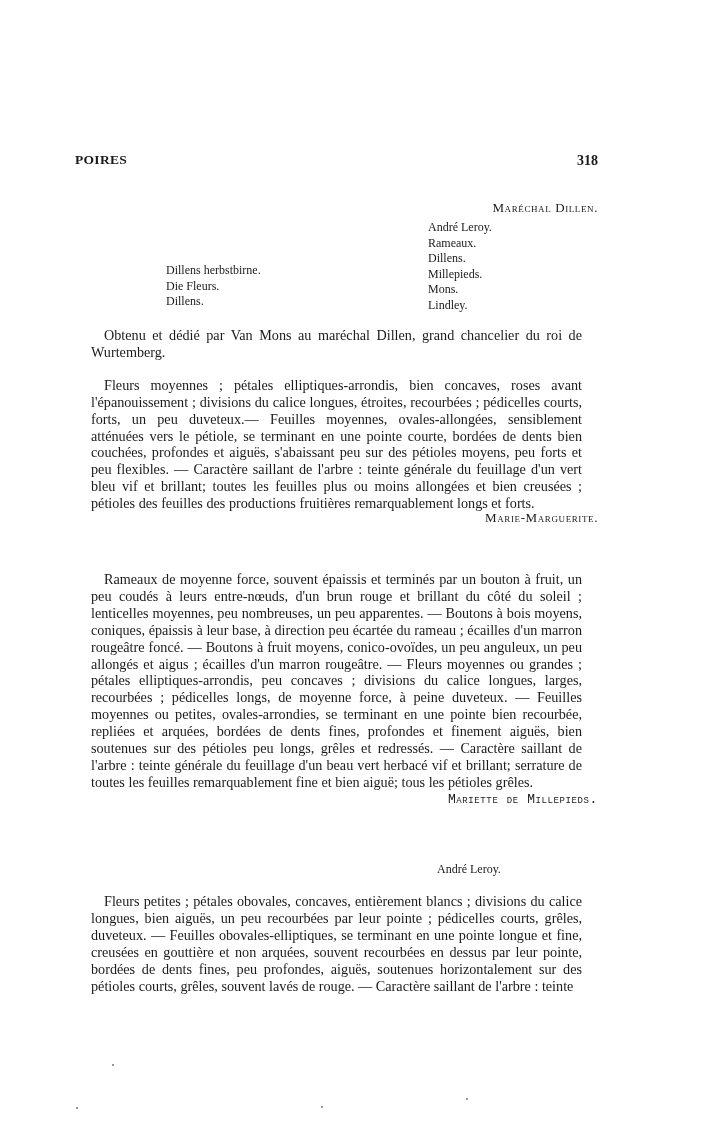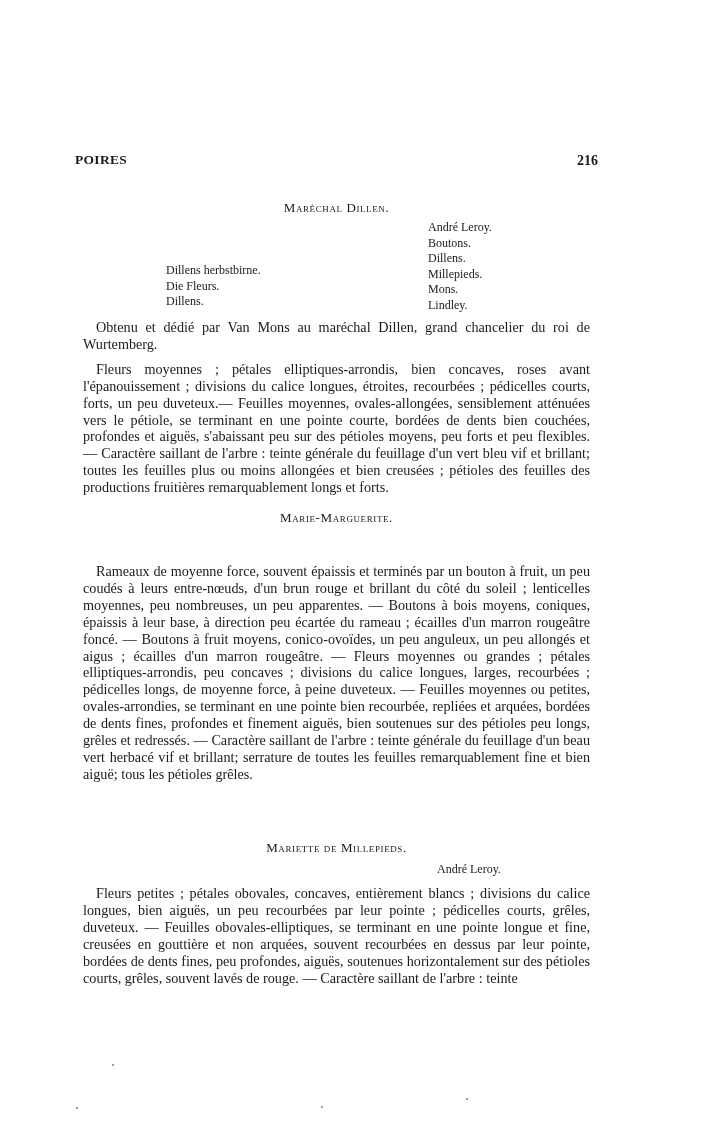--- a/index.html
+++ b/index.html
@@ -3,45 +3,45 @@
 <meta charset="utf-8">
 <style>
   html, body { margin: 0; padding: 0; background: #ffffff; }
   body { width: 707px; height: 1146px; position: relative; overflow: hidden;
          font-family: "Liberation Serif", "DejaVu Serif", serif; color: #1a1a1a; }
   .page { position: absolute; left: 0; top: 0; width: 707px; height: 1146px; }
   .running-head { position: absolute; top: 152px; left: 75px; width: 523px; height: 20px; }
   .running-title { position: absolute; left: 0; width: 100%; text-align: left;
                    font-size: 13.5px; font-weight: bold; letter-spacing: 0.3px; top: 0; }
   .page-number { position: absolute; right: 0; top: 1px; font-size: 14px; font-weight: bold; }
-  .heading { position: absolute; left: 75px; width: 523px; text-align: center;
+  .heading { position: absolute; left: 75px; width: 523px; text-align: right;
              font-variant: small-caps; font-size: 13px; letter-spacing: 0.6px; }
   .syn-col { position: absolute; font-size: 12px; line-height: 15.5px; }
   .syn-col div { white-space: nowrap; }
   .body-text { position: absolute; left: 75px; width: 523px; font-size: 14.2px;
                line-height: 16.9px; text-align: justify; hyphens: manual; }
-  .body-text p { margin: 8px; text-indent: 13px; }
+  .body-text p { margin: 16px; text-indent: 13px; }
   .author-right { position: absolute; font-size: 12px; }
   .speck { position: absolute; width: 2px; height: 2px; background: #777; border-radius: 1px; }
 </style>
 </head>
 <body>
 
 <div class="page">
 
   <div class="running-head">
     <div class="running-title">POIRES</div>
-    <div class="page-number">216</div>
+    <div class="page-number">318</div>
   </div>
 
   <div class="heading" style="top:200px;">Maréchal Dillen.</div>
 
   <div class="syn-col" style="left:428px; top:220px;">
     <div>André Leroy.</div>
-    <div>Boutons.</div>
+    <div>Rameaux.</div>
     <div>Dillens.</div>
     <div>Millepieds.</div>
     <div>Mons.</div>
     <div>Lindley.</div>
   </div>
 
   <div class="syn-col" style="left:127px; top:263px;margin-left:39px;">
     <div>Dillens herbstbirne.</div>
     <div>Die Fleurs.</div>
     <div>Dillens.</div>
@@ -51,21 +51,21 @@
     <p>Obtenu et dédié par Van Mons au maréchal Dillen, grand chancelier du roi de Wurtemberg.</p>
     <p>Fleurs moyennes ; pétales elliptiques-arrondis, bien concaves, roses avant l'épanouissement ; divisions du calice longues, étroites, recourbées ; pédi­celles courts, forts, un peu duveteux.— Feuilles moyennes, ovales-allongées, sensiblement atténuées vers le pétiole, se terminant en une pointe courte, bordées de dents bien couchées, profondes et aiguës, s'abaissant peu sur des pétioles moyens, peu forts et peu flexibles. — Caractère saillant de l'arbre : teinte générale du feuillage d'un vert bleu vif et brillant; toutes les feuilles plus ou moins allongées et bien creusées ; pétioles des feuilles des productions fruitières remarquablement longs et forts.</p>
   </div>
 
   <div class="heading" style="top:510px;">Marie-Marguerite.</div>
 
   <div class="body-text" style="top:555px;">
     <p>Rameaux de moyenne force, souvent épaissis et terminés par un bouton à fruit, un peu coudés à leurs entre-nœuds, d'un brun rouge et brillant du côté du soleil ; lenticelles moyennes, peu nombreuses, un peu apparentes. — Boutons à bois moyens, coniques, épaissis à leur base, à direction peu écartée du rameau ; écailles d'un marron rougeâtre foncé. — Boutons à fruit moyens, conico-ovoïdes, un peu anguleux, un peu allongés et aigus ; écailles d'un marron rougeâtre. — Fleurs moyennes ou grandes ; pétales elliptiques-arrondis, peu concaves ; divisions du calice longues, larges, recourbées ; pédicelles longs, de moyenne force, à peine duveteux. — Feuilles moyennes ou petites, ovales-arrondies, se terminant en une pointe bien recourbée, repliées et arquées, bordées de dents fines, profondes et finement aiguës, bien soutenues sur des pétioles peu longs, grêles et redressés. — Caractère saillant de l'arbre : teinte générale du feuillage d'un beau vert herbacé vif et brillant; serrature de toutes les feuilles remarquablement fine et bien aiguë; tous les pétioles grêles.</p>
   </div>
 
-  <div class="heading" style="top:840px;">Mariette de Millepieds.</div>
+  <div class="heading" style="top:792px;font-family:Liberation Mono, monospace;">Mariette de Millepieds.</div>
 
   <div class="author-right" style="left:437px; top:862px;">André Leroy.</div>
 
   <div class="body-text" style="top:877px;">
     <p>Fleurs petites ; pétales obovales, concaves, entièrement blancs ; divisions du calice longues, bien aiguës, un peu recourbées par leur pointe ; pédi­celles courts, grêles, duveteux. — Feuilles obovales-elliptiques, se termi­nant en une pointe longue et fine, creusées en gouttière et non arquées, souvent recourbées en dessus par leur pointe, bordées de dents fines, peu profondes, aiguës, soutenues horizontalement sur des pétioles courts, grêles, souvent lavés de rouge. — Caractère saillant de l'arbre : teinte</p>
   </div>
 
   <div class="speck" style="left:112px; top:1064px;"></div>
   <div class="speck" style="left:76px; top:1107px;"></div>
   <div class="speck" style="left:321px; top:1106px;"></div>

